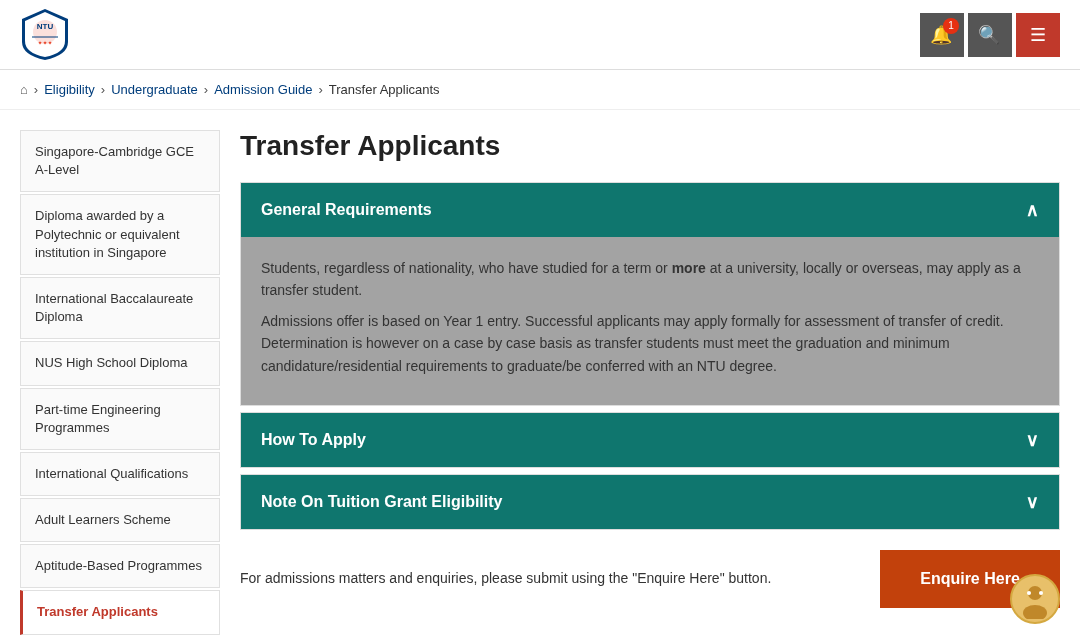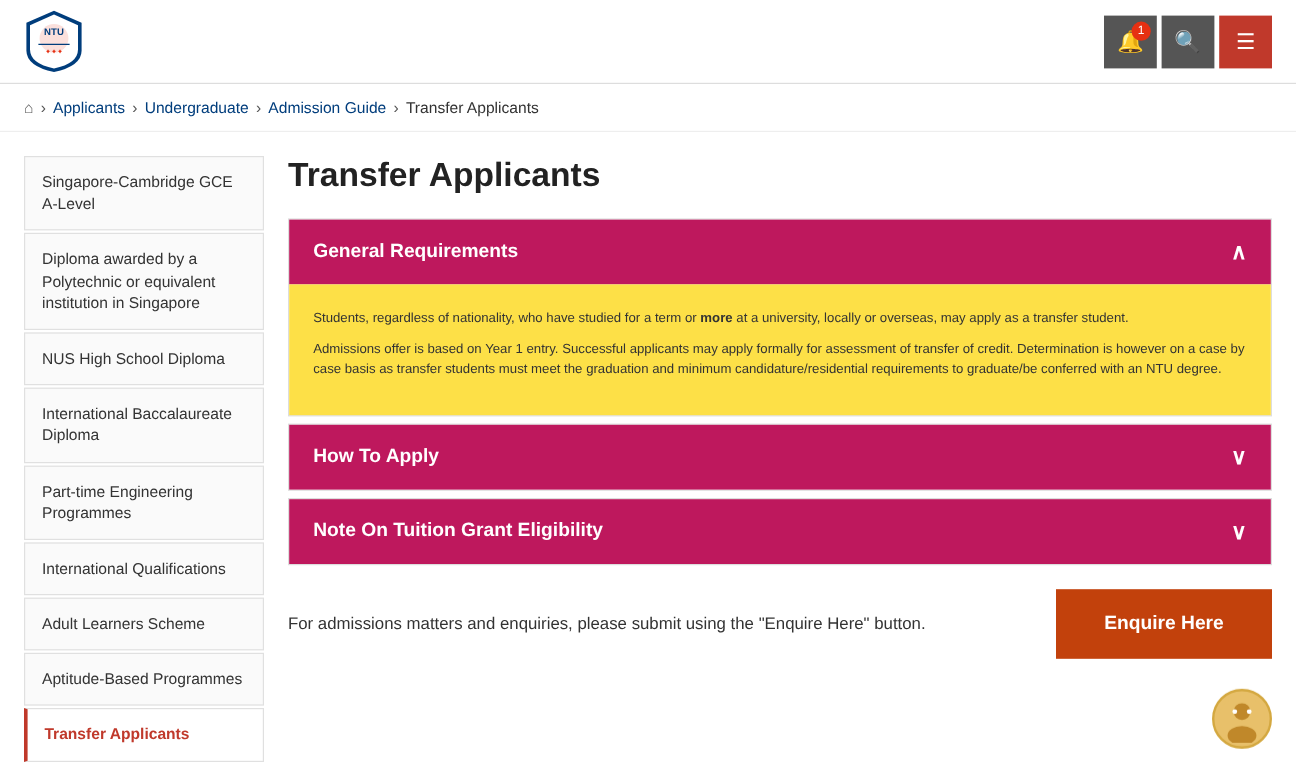--- a/index.html
+++ b/index.html
@@ -114,37 +114,37 @@
       color: #222;
       margin-bottom: 20px;
     }
 
     
     .accordion {
       margin-bottom: 6px;
       border: 1px solid #ddd;
     }
     .accordion-header {
-      background: #be185d;
+      background: #0f766e;
       color: #fff;
       padding: 16px 20px;
       font-size: 16px;
       font-weight: bold;
       display: flex;
       justify-content: space-between;
       align-items: center;
       cursor: pointer;
     }
     .accordion-header .chevron {
       font-size: 18px;
     }
     .accordion-body {
       padding: 20px;
-      background: #fde047;
-      font-size: 11px;
+      background: #a3a3a3;
+      font-size: 14px;
       line-height: 1.6;
       color: #333;
     }
     .accordion-body p { margin-bottom: 8px; }
 
     
     .enquire-section {
       display: flex;
       align-items: center;
       justify-content: flex-start;
@@ -219,36 +219,36 @@
       <div class="header-icon-btn red">
         <span>☰</span>
       </div>
     </div>
   </div>
 </header>
 
 <nav class="breadcrumb">
   <span style="cursor:pointer;">⌂</span>
   <span class="separator">›</span>
-  <span class="link">Applicants</span>
+  <span class="link">Eligibility</span>
   <span class="separator">›</span>
   <span class="link">Undergraduate</span>
   <span class="separator">›</span>
   <span class="link">Admission Guide</span>
   <span class="separator">›</span>
   <span class="current">Transfer Applicants</span>
 </nav>
 
 <div class="main-content">
 
   <aside class="sidebar">
     <div class="sidebar-item">Singapore-Cambridge GCE A-Level</div>
     <div class="sidebar-item">Diploma awarded by a Polytechnic or equivalent institution in Singapore</div>
+    <div class="sidebar-item">International Baccalaureate Diploma</div>
     <div class="sidebar-item">NUS High School Diploma</div>
-    <div class="sidebar-item">International Baccalaureate Diploma</div>
     <div class="sidebar-item">Part-time Engineering Programmes</div>
     <div class="sidebar-item">International Qualifications</div>
     <div class="sidebar-item">Adult Learners Scheme</div>
     <div class="sidebar-item">Aptitude-Based Programmes</div>
     <div class="sidebar-item active">Transfer Applicants</div>
   </aside>
 
   <main class="content">
     <h1 class="page-title">Transfer Applicants</h1>
 

